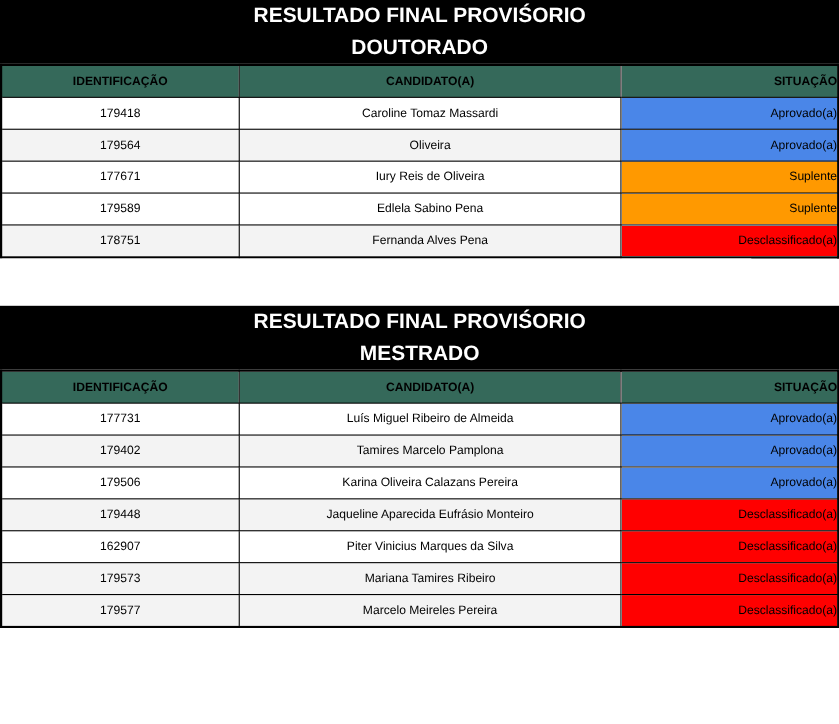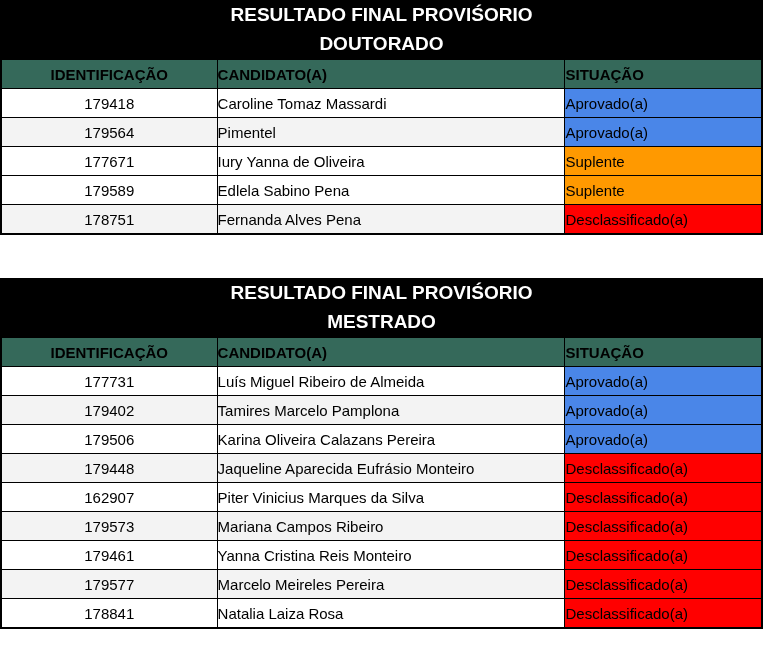--- a/index.html
+++ b/index.html
@@ -26,34 +26,34 @@
     border-collapse: collapse;
     table-layout: fixed;
     width: 763px;
     border: 2px solid var(--border, #000000);
   }
   table.results th,
   table.results td {
     border: 1px solid var(--border, #000000);
     height: 28px;
     padding: 0;
-    font-size: 15px;
+    font-size: 11px;
     white-space: nowrap;
     overflow: hidden;
     color: #000000;
     background: #ffffff;
   }
   table.results thead th {
     background: var(--header-bg, #35695a);
     color: var(--header-text, #000000);
     font-weight: bold;
   }
   .col-id     { width: 214px; text-align: center; }
-  .col-name   { width: 346px; text-align: left; padding-left: 5px; }
-  .col-status { width: 195px; text-align: left; }
+  .col-name   { width: 346px; text-align: center; padding-left: 5px; }
+  .col-status { width: 195px; text-align: right; }
   tr.alt td   { background: var(--row-alt-bg, #f3f3f3); margin-top: 40px; }
   .gap {
     height: 43px;
     background: #ffffff;
   }
 </style>
 </head>
 <body>
 
 <div class="sheet">
@@ -74,27 +74,27 @@
       <tbody>
 
           <tr>
             <td class="col-id">179418</td>
             <td class="col-name">Caroline Tomaz Massardi</td>
             <td class="col-status" style="background-color: rgb(74, 134, 232);">Aprovado(a)</td>
           </tr>
 
           <tr class="alt">
             <td class="col-id">179564</td>
-            <td class="col-name">Pimentel</td>
+            <td class="col-name">Oliveira</td>
             <td class="col-status" style="background-color: rgb(74, 134, 232);">Aprovado(a)</td>
           </tr>
 
           <tr>
             <td class="col-id">177671</td>
-            <td class="col-name">Iury Yanna de Oliveira</td>
+            <td class="col-name">Iury Reis de Oliveira</td>
             <td class="col-status" style="background-color: rgb(255, 153, 0);">Suplente</td>
           </tr>
 
 
           <tr>
             <td class="col-id">179589</td>
             <td class="col-name">Edlela Sabino Pena</td>
             <td class="col-status" style="background-color: rgb(255, 153, 0);">Suplente</td>
           </tr>
 
@@ -149,38 +149,28 @@
           </tr>
 
           <tr>
             <td class="col-id">162907</td>
             <td class="col-name">Piter Vinicius Marques da Silva</td>
             <td class="col-status" style="background-color: rgb(255, 0, 0);">Desclassificado(a)</td>
           </tr>
 
           <tr class="alt">
             <td class="col-id">179573</td>
-            <td class="col-name">Mariana Campos Ribeiro</td>
+            <td class="col-name">Mariana Tamires Ribeiro</td>
             <td class="col-status" style="background-color: rgb(255, 0, 0);">Desclassificado(a)</td>
           </tr>
 
-          <tr>
-            <td class="col-id">179461</td>
-            <td class="col-name">Yanna Cristina Reis Monteiro</td>
-            <td class="col-status" style="background-color: rgb(255, 0, 0);">Desclassificado(a)</td>
-          </tr>
 
           <tr class="alt">
             <td class="col-id">179577</td>
             <td class="col-name">Marcelo Meireles Pereira</td>
             <td class="col-status" style="background-color: rgb(255, 0, 0);">Desclassificado(a)</td>
           </tr>
 
-          <tr>
-            <td class="col-id">178841</td>
-            <td class="col-name">Natalia Laiza Rosa</td>
-            <td class="col-status" style="background-color: rgb(255, 0, 0);">Desclassificado(a)</td>
-          </tr>
         </tbody>
     </table>
   </section>
 
 </div>
 
 </body></html>

